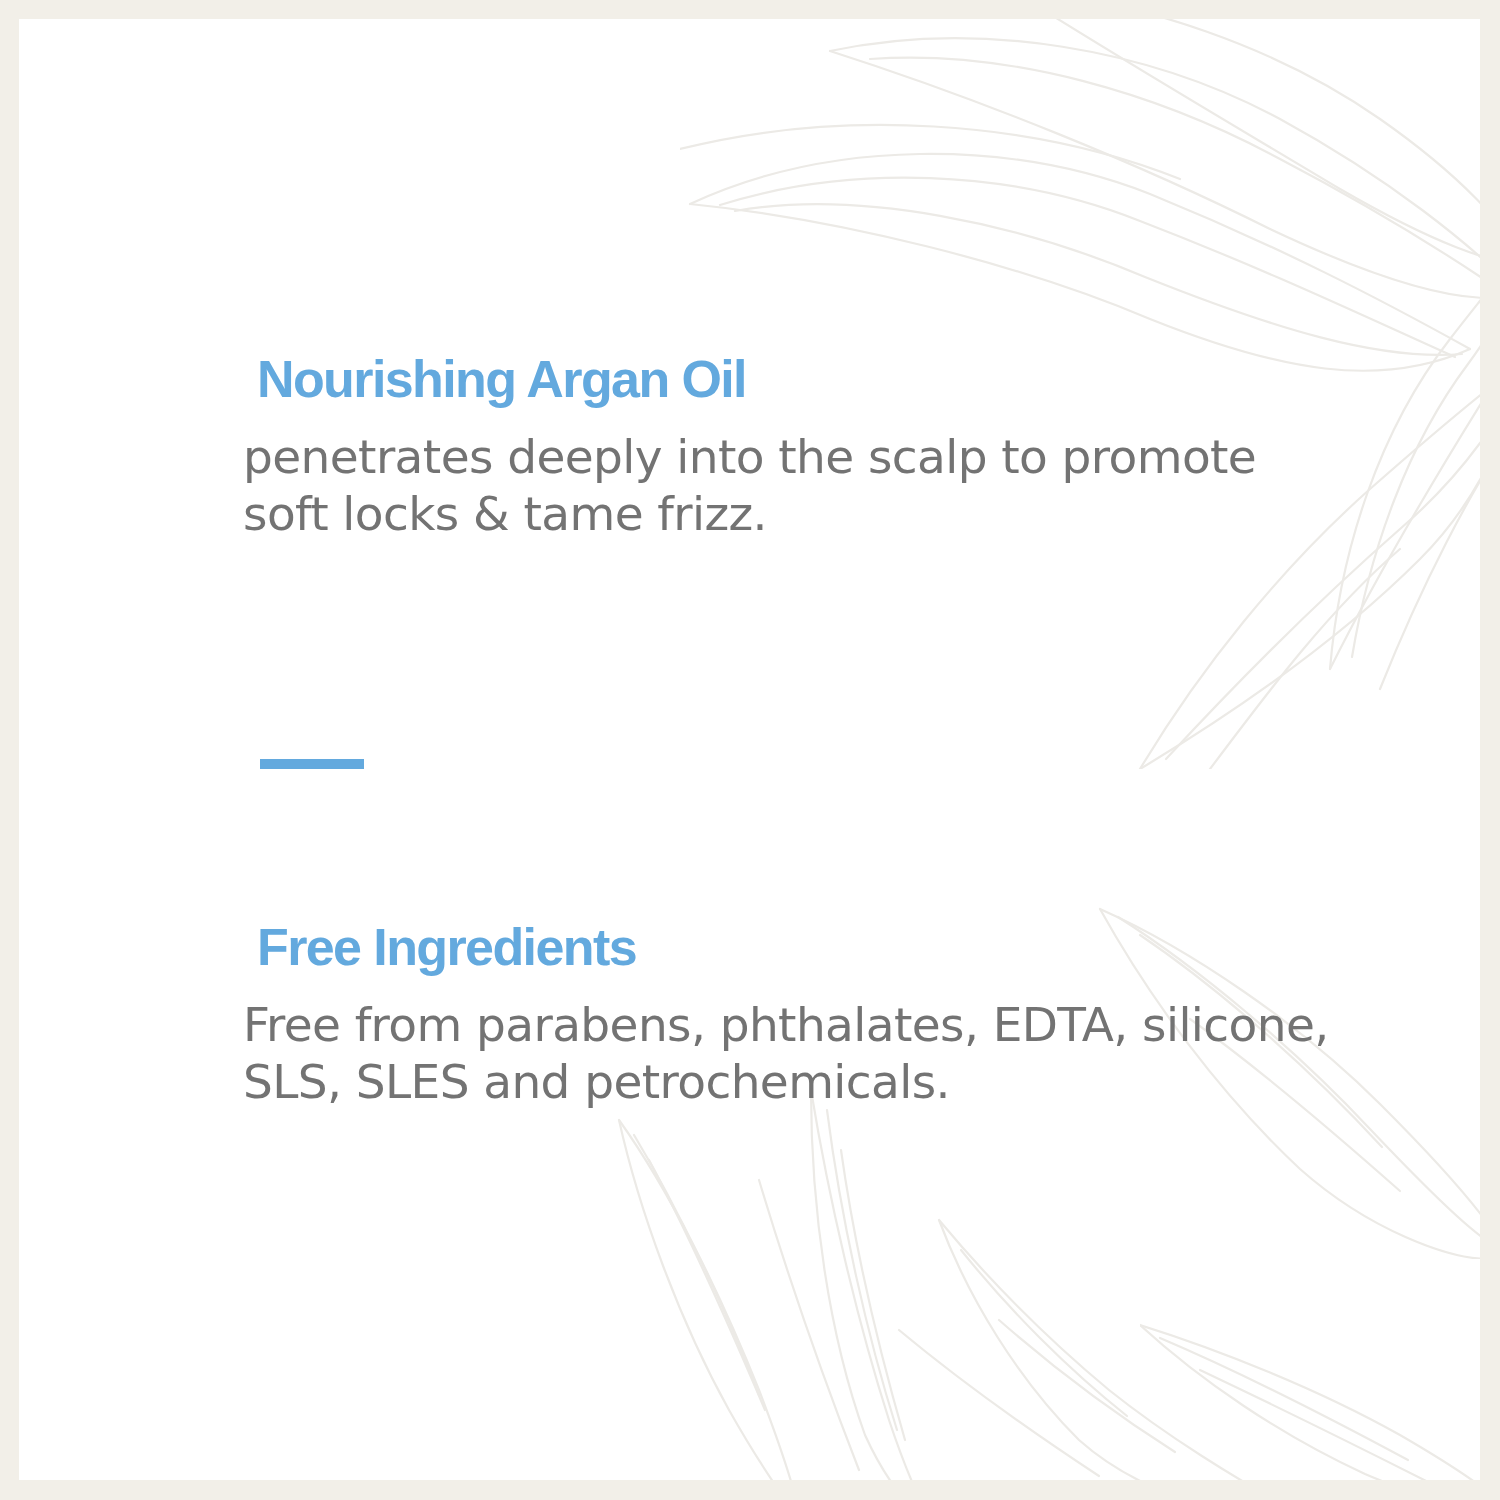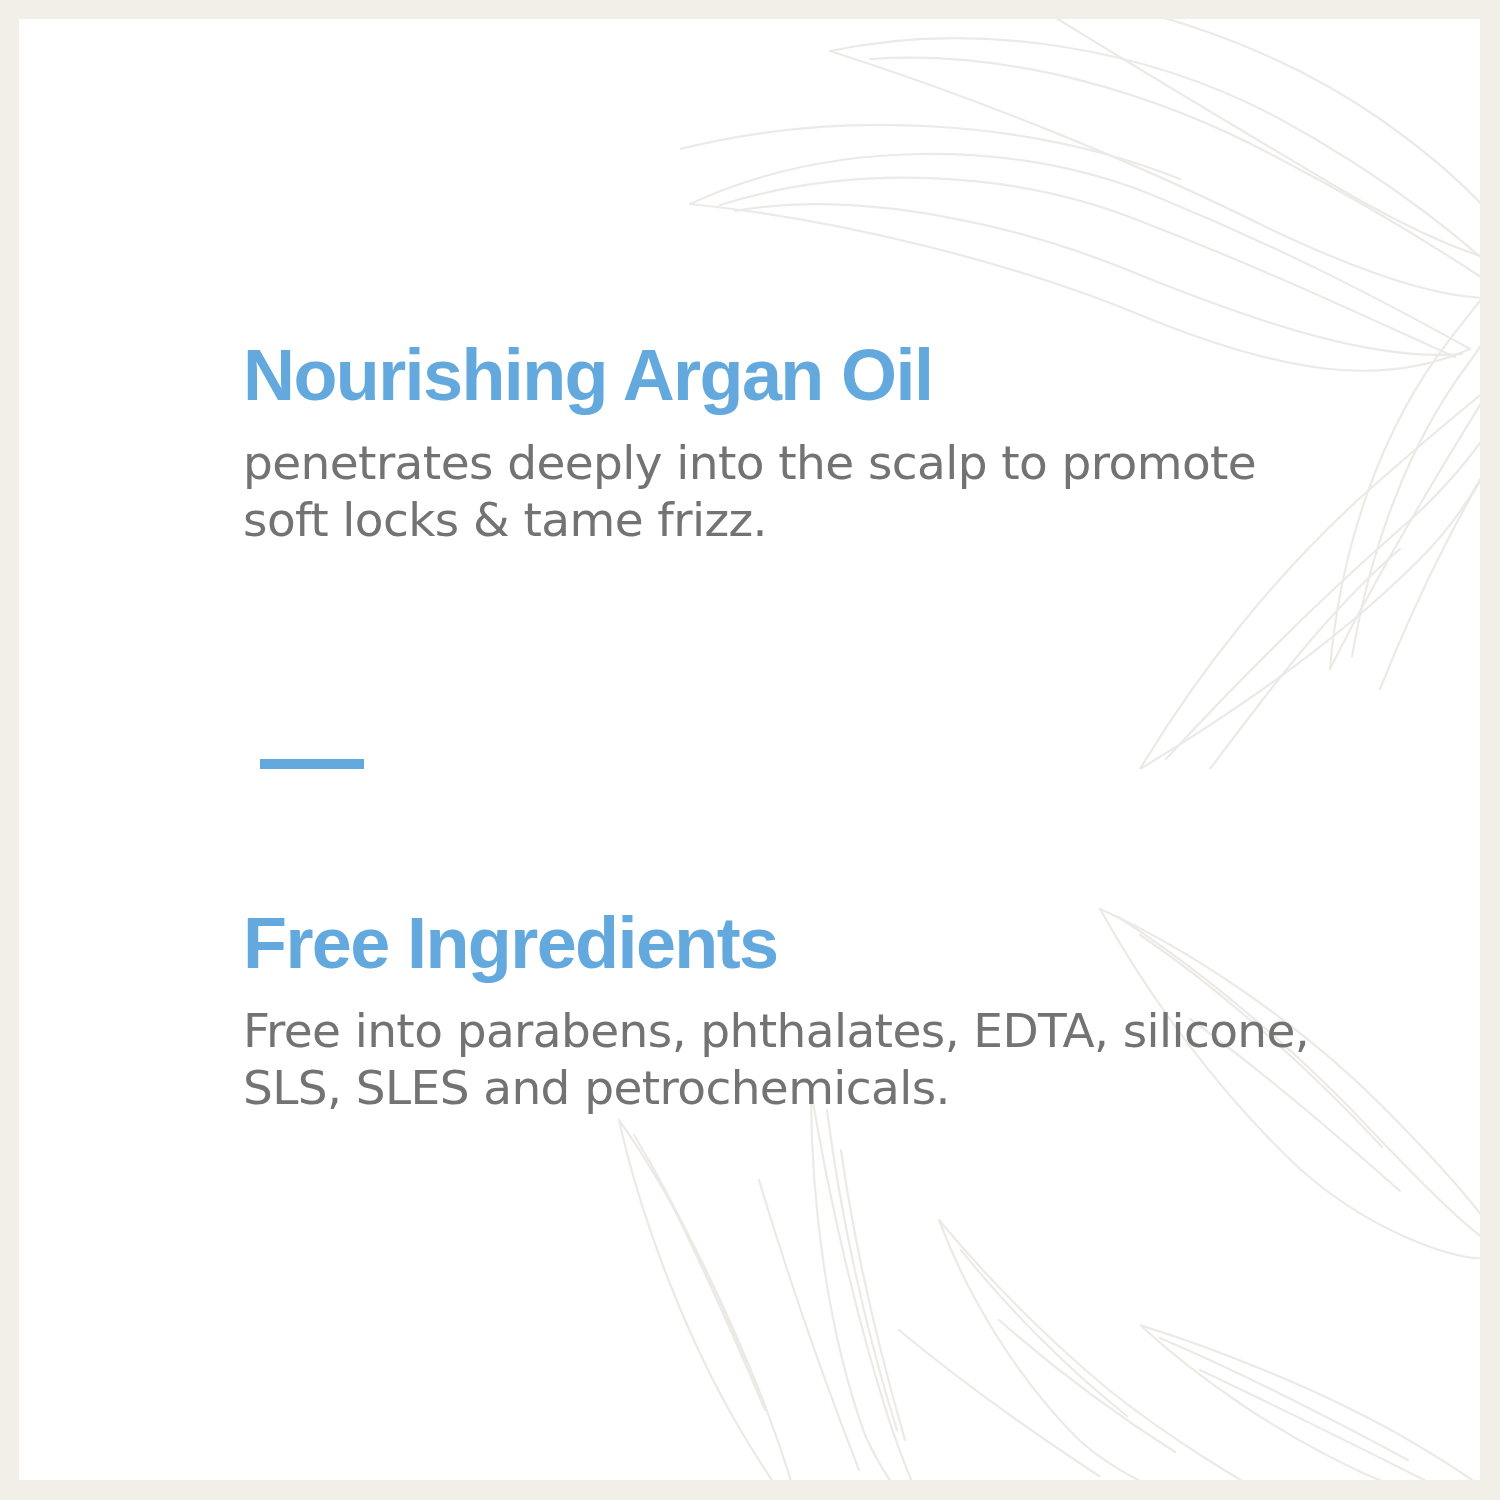--- a/index.html
+++ b/index.html
@@ -76,24 +76,24 @@
     z-index: 2;
     width: 100%;
     height: 100%;
   }
 
   .block { position: absolute; left: 224px; }
   .block-1 { top: 320px; }
   .block-2 { top: 888px; }
 
   .feature-title {
-    margin: 0;
+    margin: 14px;
     font-family: "Liberation Sans", sans-serif;
     font-weight: bold;
-    font-size: 72px;
+    font-size: 52px;
     line-height: 1.02;
     letter-spacing: -1.6px;
     color: #63a9de;
     white-space: nowrap;
   }
 
   .feature-desc {
     margin: 22px 0 0 0;
     font-family: "DejaVu Sans", sans-serif;
     font-weight: 400;
@@ -199,19 +199,19 @@
 
       <section class="block block-1">
         <h2 class="feature-title">Nourishing Argan Oil</h2>
         <p class="feature-desc">penetrates deeply into the scalp to promote soft locks &amp; tame frizz.</p>
       </section>
 
       <div class="divider"></div>
 
       <section class="block block-2">
         <h2 class="feature-title">Free Ingredients</h2>
-        <p class="feature-desc">Free into parabens, phthalates, EDTA, silicone, SLS, SLES and petrochemicals.</p>
+        <p class="feature-desc">Free from parabens, phthalates, EDTA, silicone, SLS, SLES and petrochemicals.</p>
       </section>
 
     </div>
 
   </div>
 </div>
 
 </body></html>

